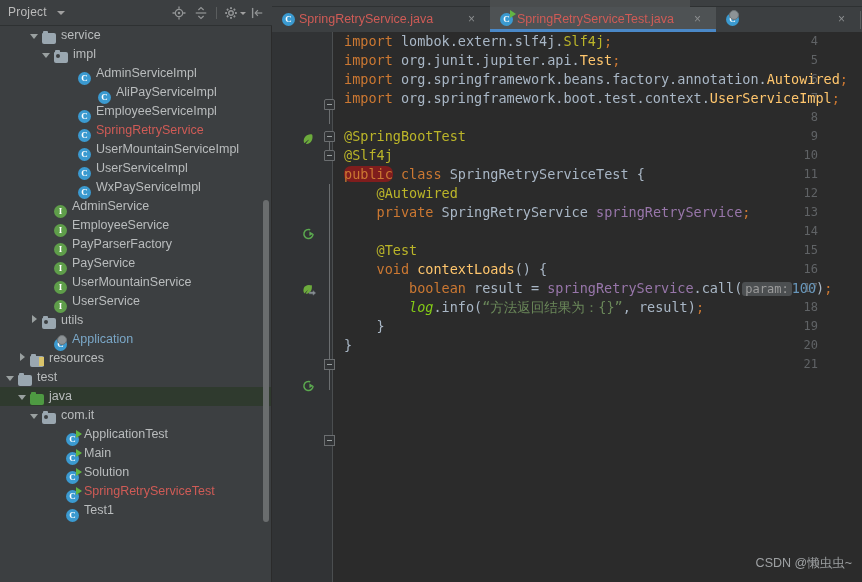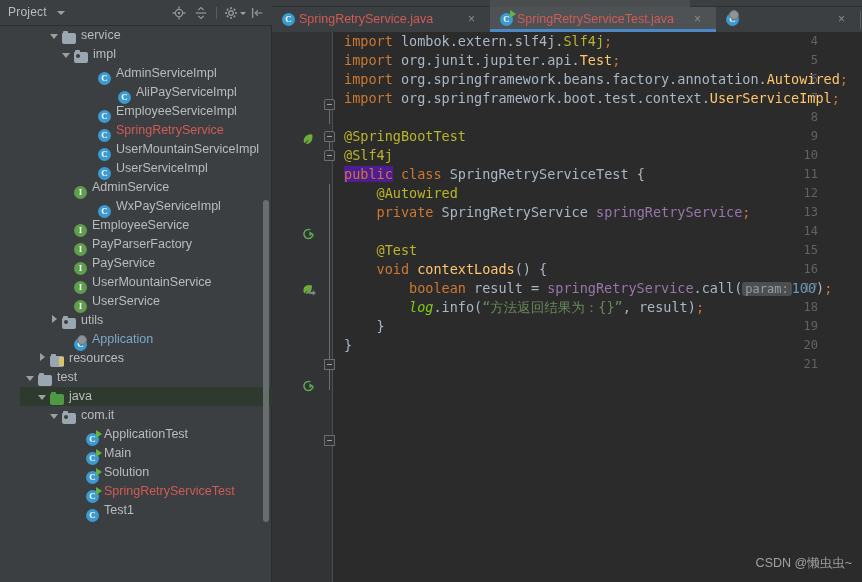--- a/index.html
+++ b/index.html
@@ -50,21 +50,20 @@
   }
   #hdr-sep {
     position: absolute; left: 216px; top: 7px;
     width: 1px; height: 12px; background: #5a5d5e;
   }
 
   #project-tree {
     position: absolute; left: 0; top: 26px;
     width: 271px; height: 556px;
     overflow: hidden;
-    margin-left: 20px;
   }
   .trow {
     position: relative;
     height: 19px;
     line-height: 19px;
     white-space: nowrap;
     font-size: 12.5px;
     color: #bbbbbb;
   }
   .trow.sel { background: #2f3a2e; }
@@ -229,21 +228,21 @@
   }
   .kw   { color:#cc7832; }
   .ann  { color:#bbb529; }
   .type { color:#a9b7c6; }
   .cname{ color:#ffc66d; }
   .fld  { color:#9876aa; }
   .fldi { color:#84cc16; font-style:italic; }
   .str  { color:#6a8759; }
   .num  { color:#6897bb; }
   .semi { color:#cc7832; }
-  .hl   { background:#4c1d95; }
+  .hl   { background:#7f1d1d;border-radius:7px; }
   .phint {
     background:#4c4f51; color:#9b9b9b;
     border-radius:3px; padding:0 3px;
     font-size:12px;
   }
 
   
   .fold {
     position:absolute; left:52px;
     width:11px; height:11px;
@@ -318,22 +317,22 @@
 
     <div id="project-tree">
         <div class="trow" style="padding-left: 30px;"><span class="tw down"></span><span class="fo"></span><span class="lbl plain">service</span></div>
         <div class="trow" style="padding-left: 42px;"><span class="tw down"></span><span class="fo dot"></span><span class="lbl plain">impl</span></div>
         <div class="trow" style="padding-left: 66px;"><span class="tw none"></span><span class="cls">C</span><span class="lbl plain">AdminServiceImpl</span></div>
         <div class="trow" style="padding-left: 86px;"><span class="tw none"></span><span class="cls">C</span><span class="lbl plain">AliPayServiceImpl</span></div>
         <div class="trow" style="padding-left: 66px;"><span class="tw none"></span><span class="cls">C</span><span class="lbl plain">EmployeeServiceImpl</span></div>
         <div class="trow" style="padding-left: 66px;"><span class="tw none"></span><span class="cls">C</span><span class="lbl red">SpringRetryService</span></div>
         <div class="trow" style="padding-left: 66px;"><span class="tw none"></span><span class="cls">C</span><span class="lbl plain">UserMountainServiceImpl</span></div>
         <div class="trow" style="padding-left: 66px;"><span class="tw none"></span><span class="cls">C</span><span class="lbl plain">UserServiceImpl</span></div>
+        <div class="trow" style="padding-left: 66px;"><span class="tw none"></span><span class="cls">C</span><span class="lbl plain">WxPayServiceImpl</span></div>
         <div class="trow" style="padding-left: 42px;"><span class="tw none"></span><span class="cls iface">I</span><span class="lbl plain">AdminService</span></div>
-        <div class="trow" style="padding-left: 66px;"><span class="tw none"></span><span class="cls">C</span><span class="lbl plain">WxPayServiceImpl</span></div>
         <div class="trow" style="padding-left: 42px;"><span class="tw none"></span><span class="cls iface">I</span><span class="lbl plain">EmployeeService</span></div>
         <div class="trow" style="padding-left: 42px;"><span class="tw none"></span><span class="cls iface">I</span><span class="lbl plain">PayParserFactory</span></div>
         <div class="trow" style="padding-left: 42px;"><span class="tw none"></span><span class="cls iface">I</span><span class="lbl plain">PayService</span></div>
         <div class="trow" style="padding-left: 42px;"><span class="tw none"></span><span class="cls iface">I</span><span class="lbl plain">UserMountainService</span></div>
         <div class="trow" style="padding-left: 42px;"><span class="tw none"></span><span class="cls iface">I</span><span class="lbl plain">UserService</span></div>
         <div class="trow" style="padding-left: 30px;"><span class="tw right"></span><span class="fo dot"></span><span class="lbl plain">utils</span></div>
         <div class="trow" style="padding-left: 42px;"><span class="tw none"></span><span class="cls spring springapp">C</span><span class="lbl blue">Application</span></div>
         <div class="trow" style="padding-left: 18px;"><span class="tw right"></span><span class="fo res"></span><span class="lbl plain">resources</span></div>
         <div class="trow" style="padding-left: 6px;"><span class="tw down"></span><span class="fo"></span><span class="lbl plain">test</span></div>
         <div class="trow sel" style="padding-left: 18px;"><span class="tw down"></span><span class="fo green"></span><span class="lbl plain">java</span></div>

